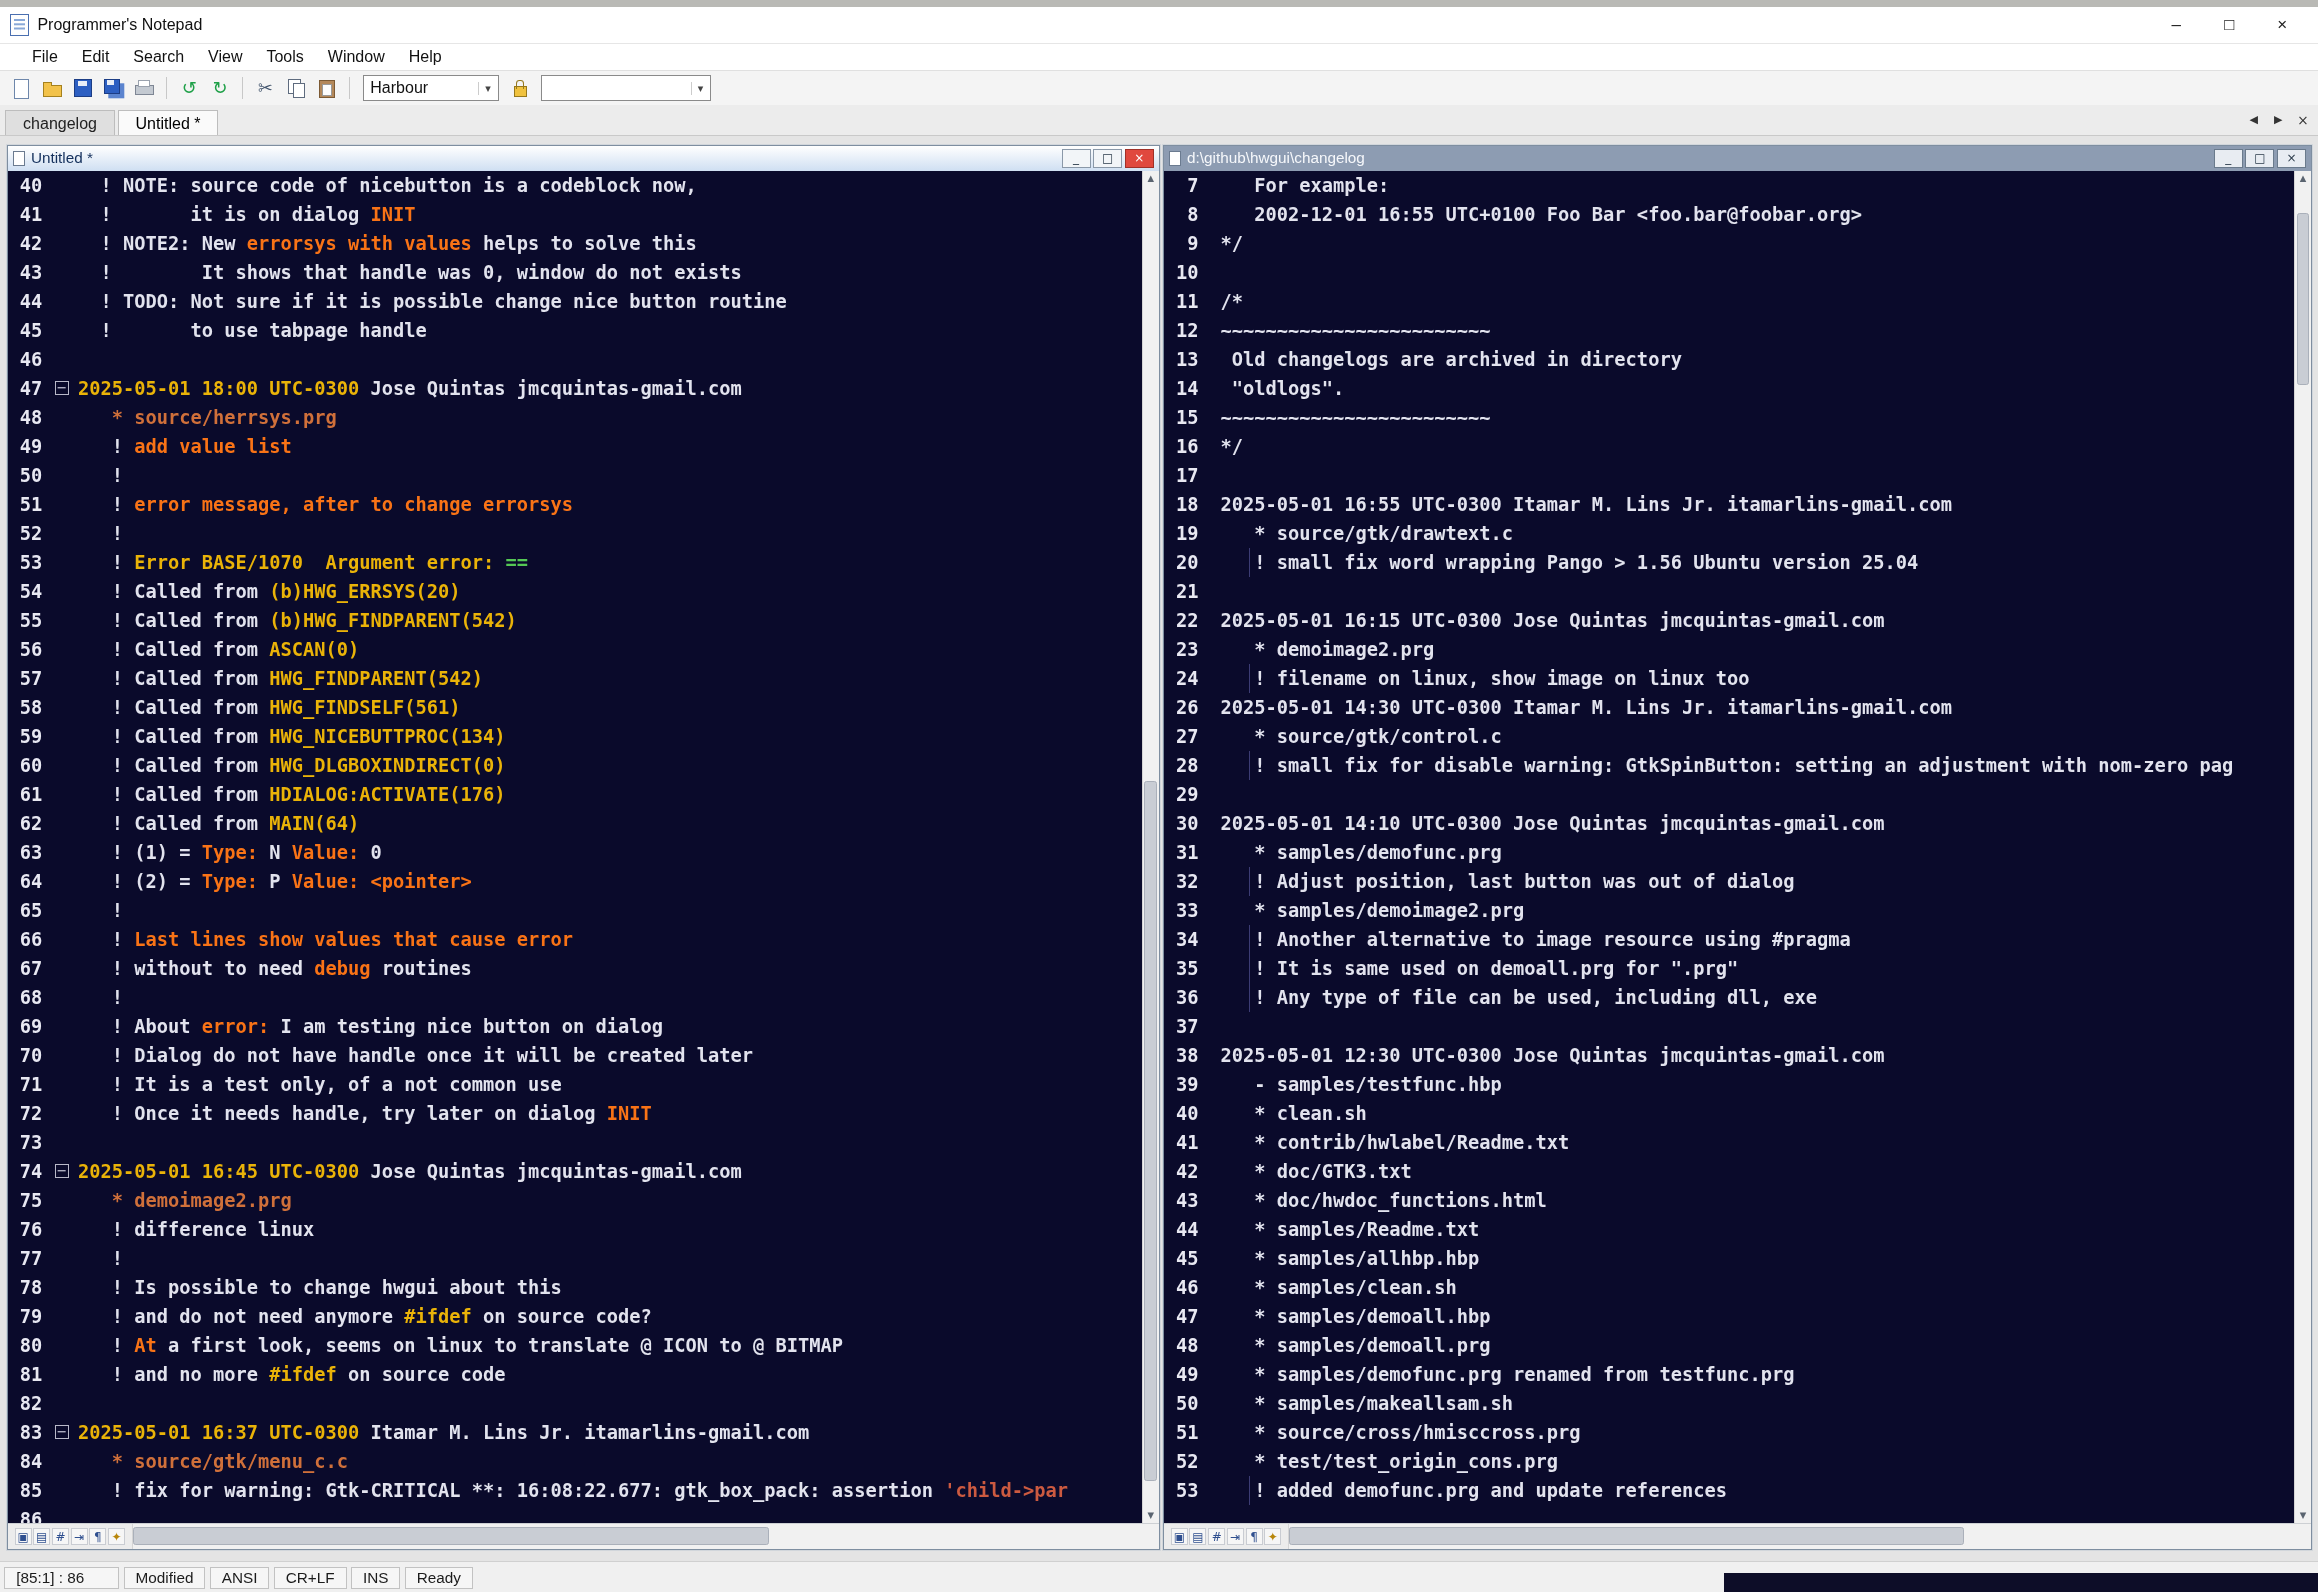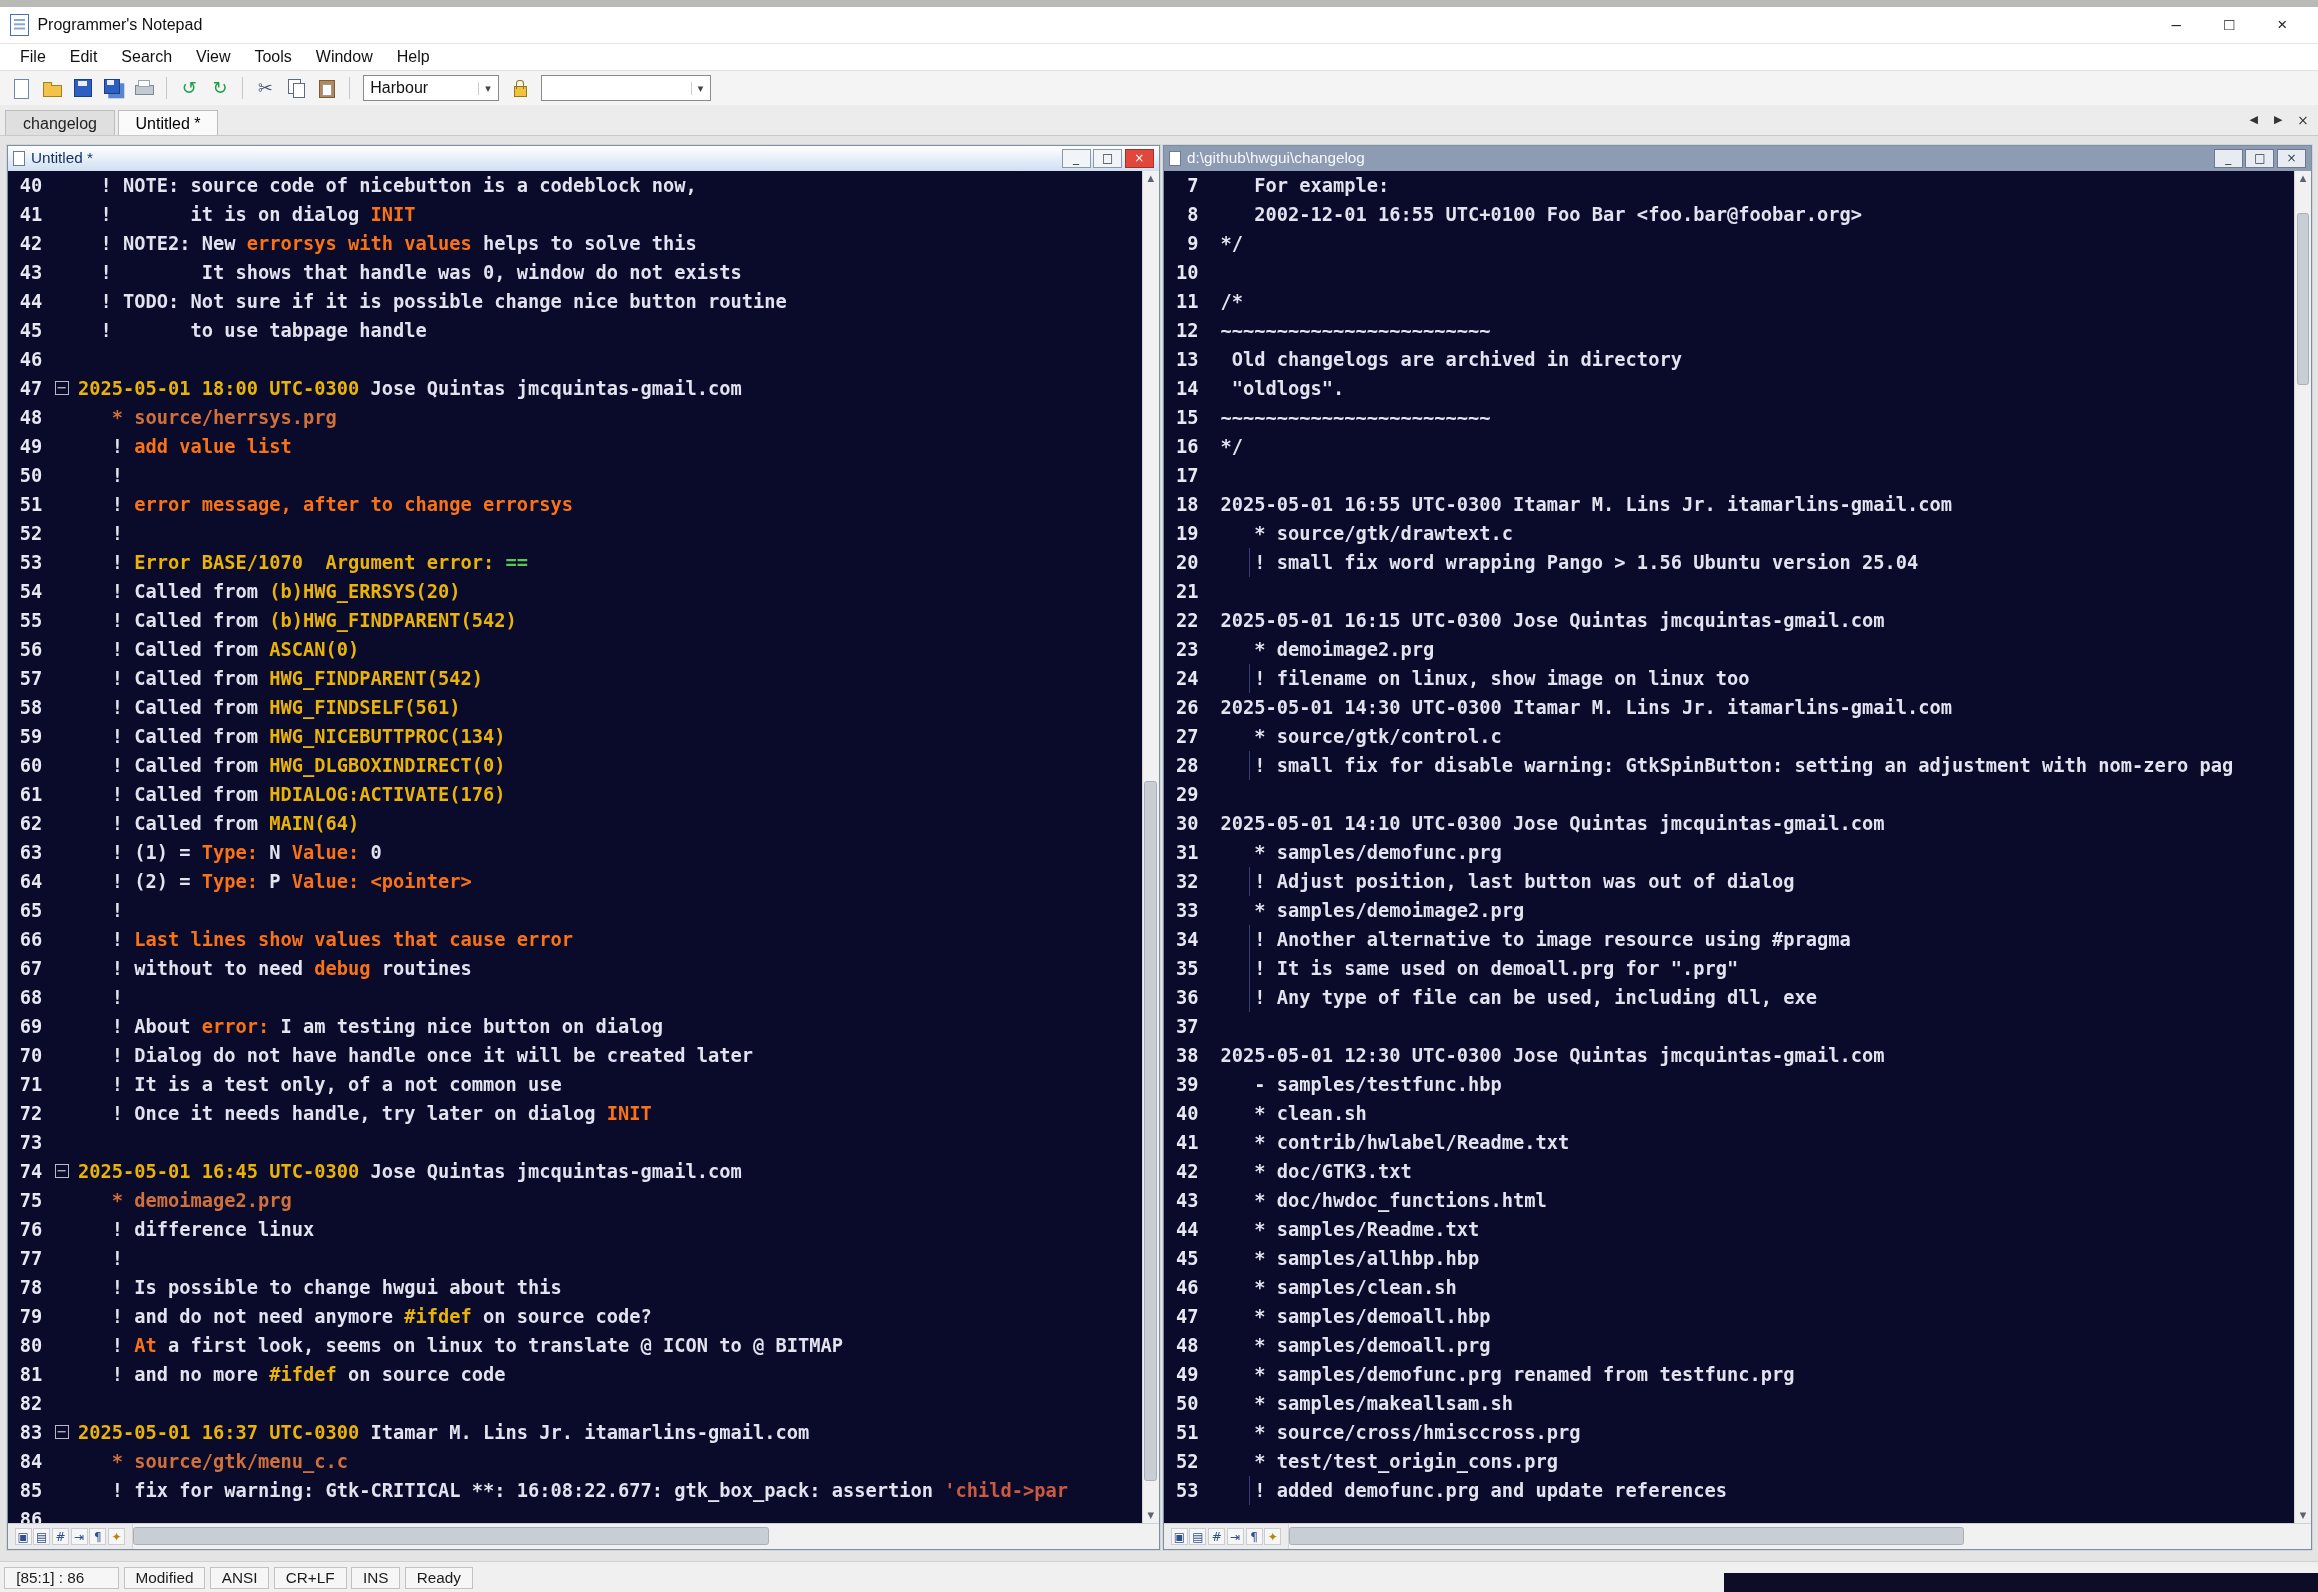--- a/index.html
+++ b/index.html
@@ -15,21 +15,21 @@
             display:flex;align-items:center;padding:0 10.2px;border-bottom:0.9px solid #e6e6e6;}
   .app-icon{width:18.7px;height:22px;background:#fefefe;border:0.9px solid #4a6fb0;position:relative;flex:none;}
   .app-icon::before{content:"";position:absolute;left:2.6px;top:4.3px;width:11px;height:1.7px;background:#88a8d8;
             box-shadow:0 4.3px 0 #88a8d8,0 8.5px 0 #88a8d8;}
   .app-title{font-size:16px;color:#111;margin-left:8.5px;}
   .wbtns{margin-left:auto;display:flex;height:100%;}
   .wbtn{width:53px;display:flex;align-items:center;justify-content:center;font-size:17px;color:#222;}
 
   
   .menubar{position:absolute;top:44px;left:0;right:0;height:25.5px;background:#ffffff;
-           display:flex;align-items:center;padding-left:8px;}
+           display:flex;align-items:center;padding-left:20px;}
   .menu-item{padding:0 12px;font-size:16px;color:#111;}
 
   
   .toolbar{position:absolute;top:70px;left:0;right:0;height:36px;background:#f4f4f4;
            border-top:0.9px solid #e0e0e0;border-bottom:0.9px solid #d6d6d6;
            display:flex;align-items:center;padding:0 6.8px;gap:1.7px;}
   .tb-btn{width:29px;height:29px;display:flex;align-items:center;justify-content:center;border-radius:2.6px;}
   .tb-sep{width:0.9px;height:22px;background:#c8c8c8;margin:0 6px;}
   .gly{font-family:"DejaVu Sans",sans-serif;font-size:18px;line-height:1;}
   .g-green{color:#1fa048;}

